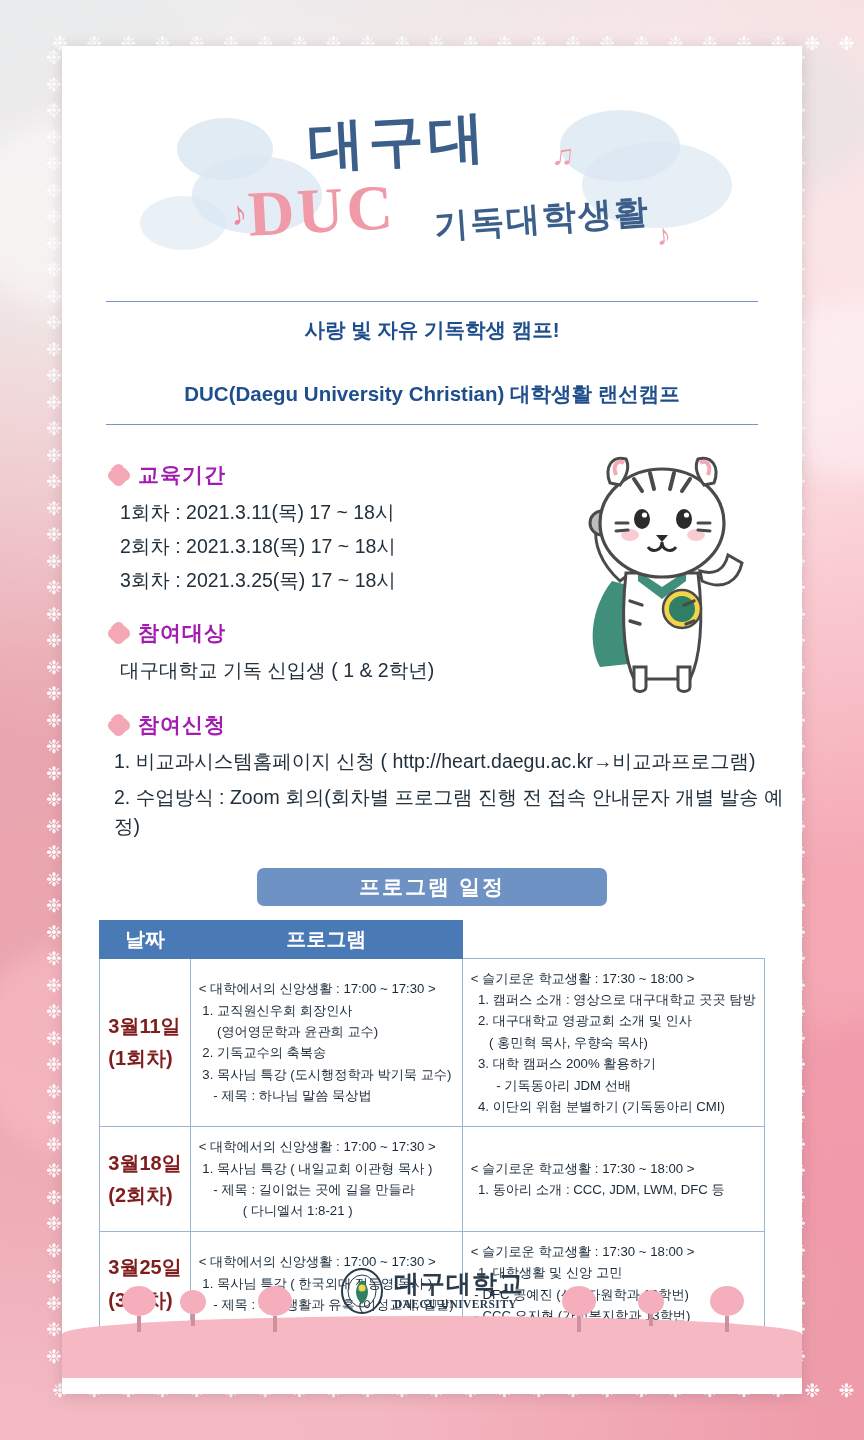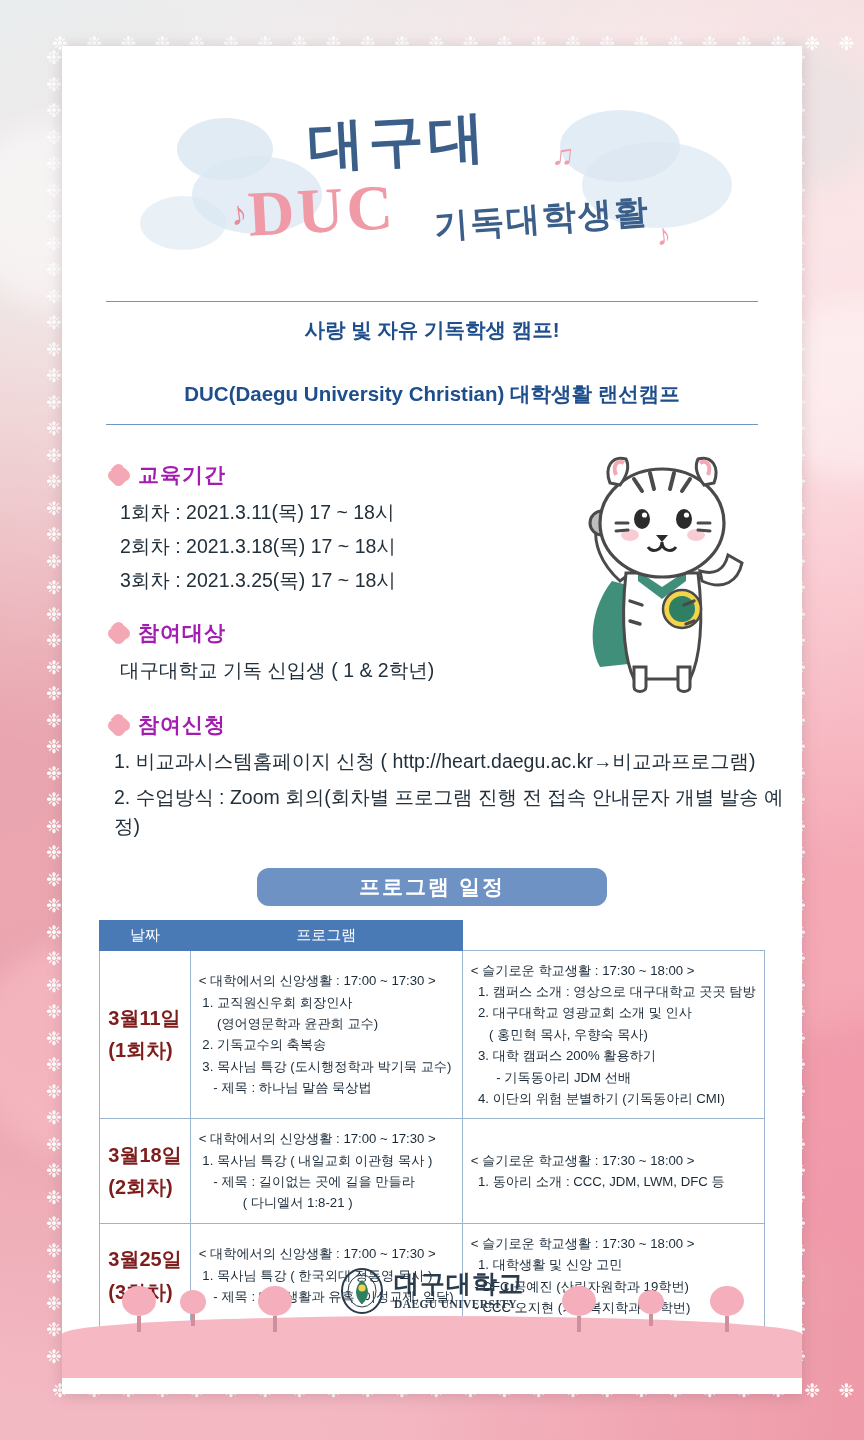--- a/index.html
+++ b/index.html
@@ -84,26 +84,26 @@
   .flower i:nth-child(4){left:0px;top:6px;transform:rotate(315deg);}
   .sec-title{font-size:21px;font-weight:bold;color:#a21caf;letter-spacing:1px;}
   .info-line{font-size:19.5px;color:#22303c;margin:4px 0 0 12px;line-height:1.55;}
   .apply-line{font-size:19.5px;color:#22303c;margin:7px 0 0 6px;line-height:1.5;}
 
   
   .mascot{position:absolute;right:18px;top:6px;width:250px;height:275px;}
 
   
   .prog-btn{
-    width:350px;height:38px;margin:26px auto 14px;border-radius:12px;
+    width:350px;height:38px;margin:26px auto 14px;border-radius:7px;
     background:#6e92c4;color:#fff;font-size:21px;font-weight:bold;
     display:flex;align-items:center;justify-content:center;letter-spacing:2px;
   }
   table.sched{border-collapse:collapse;margin:0 auto;width:662px;font-size:13.2px;color:#1a2a38;}
-  table.sched th{background:#4a7ab5;color:#fff;font-weight:normal;font-size:15px;border:1px solid #4a7ab5;padding:5px 16px;}
+  table.sched th{background:#4a7ab5;color:#fff;font-weight:bold;font-size:20px;border:1px solid #4a7ab5;padding:5px 16px;}
   table.sched td{border:1px solid #9bb4cf;vertical-align:middle;padding:9px 8px;line-height:1.62;}
   td.date{width:86px;font-weight:bold;font-size:20px;color:#7f1d1d;}
   td.colA{width:282px;}
   td.colB{width:292px;}
   .cellline{white-space:pre;}
 
   
   .footer{position:absolute;left:0;right:0;bottom:16px;height:120px;}
   .ground{position:absolute;left:0;right:0;bottom:0;height:62px;background:#f6b8c2;border-radius:60% 60% 0 0 / 22px 22px 0 0;}
   .logo{position:absolute;left:50%;transform:translateX(-50%);bottom:64px;display:flex;align-items:center;gap:10px;}

